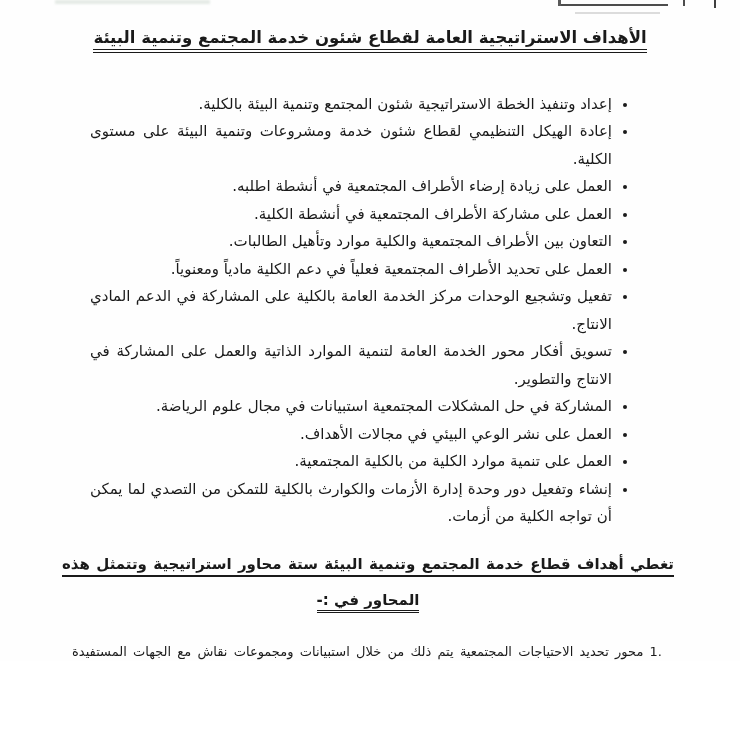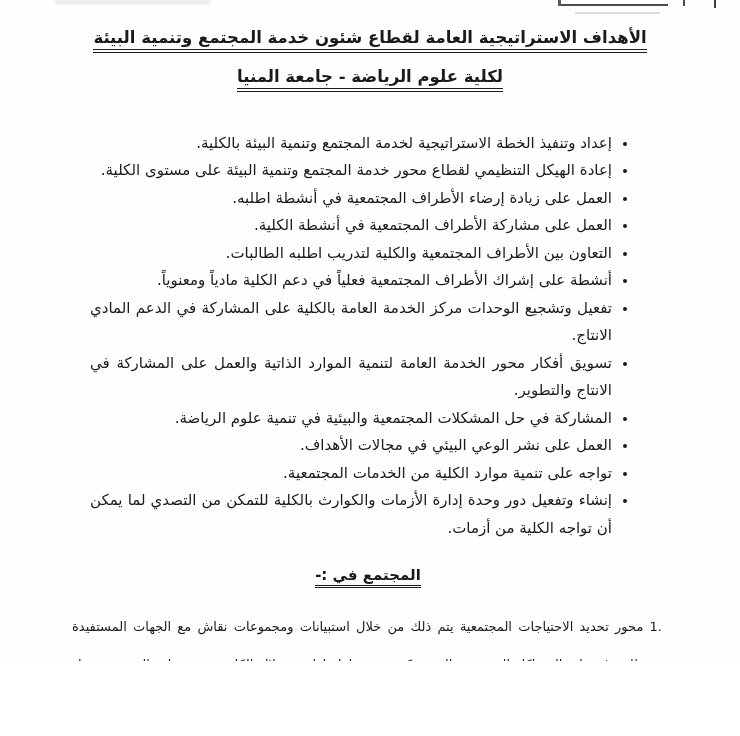--- a/index.html
+++ b/index.html
@@ -133,40 +133,40 @@
 <div class="page">
 
   <div class="artifact-smudge"></div>
   <div class="artifact-topline"></div>
   <div class="artifact-tick-1"></div>
   <div class="artifact-tick-2"></div>
   <div class="artifact-faintline"></div>
 
   <header class="titles">
     <h1 class="title-line"><span>الأهداف الاستراتيجية العامة لقطاع شئون خدمة المجتمع وتنمية البيئة</span></h1>
-    <h2 class="title-line"><span>لكلية علوم الرياضة - جامعة المنيا</span></h2>
   </header>
 
   <ul class="objectives">
-    <li>إعداد وتنفيذ الخطة الاستراتيجية لخدمة المجتمع وتنمية البيئة بالكلية.</li>
-    <li>إعادة الهيكل التنظيمي لقطاع محور خدمة المجتمع وتنمية البيئة على مستوى الكلية.</li>
+    <li>إعداد وتنفيذ الخطة الاستراتيجية شئون المجتمع وتنمية البيئة بالكلية.</li>
+    <li>إعادة الهيكل التنظيمي لقطاع شئون خدمة ومشروعات وتنمية البيئة على مستوى الكلية.</li>
     <li>العمل على زيادة إرضاء الأطراف المجتمعية في أنشطة اطلبه.</li>
     <li>العمل على مشاركة الأطراف المجتمعية في أنشطة الكلية.</li>
-    <li>التعاون بين الأطراف المجتمعية والكلية لتدريب اطلبه الطالبات.</li>
-    <li>أنشطة على إشراك الأطراف المجتمعية فعلياً في دعم الكلية مادياً ومعنوياً.</li>
+    <li>التعاون بين الأطراف المجتمعية والكلية موارد وتأهيل الطالبات.</li>
+    <li>العمل على تحديد الأطراف المجتمعية فعلياً في دعم الكلية مادياً ومعنوياً.</li>
     <li>تفعيل وتشجيع الوحدات مركز الخدمة العامة بالكلية على المشاركة في الدعم المادي الانتاج.</li>
     <li>تسويق أفكار محور الخدمة العامة لتنمية الموارد الذاتية والعمل على المشاركة في الانتاج والتطوير.</li>
-    <li>المشاركة في حل المشكلات المجتمعية والبيئية في تنمية علوم الرياضة.</li>
+    <li>المشاركة في حل المشكلات المجتمعية استبيانات في مجال علوم الرياضة.</li>
     <li>العمل على نشر الوعي البيئي في مجالات الأهداف.</li>
-    <li>تواجه على تنمية موارد الكلية من الخدمات المجتمعية.</li>
+    <li>العمل على تنمية موارد الكلية من بالكلية المجتمعية.</li>
     <li>إنشاء وتفعيل دور وحدة إدارة الأزمات والكوارث بالكلية للتمكن من التصدي لما يمكن أن تواجه الكلية من أزمات.</li>
   </ul>
 
   <div class="section-heading">
-    <div class="sh-line2"><span>المجتمع في :-</span></div>
+    <div class="sh-line1"><span>تغطي أهداف قطاع خدمة المجتمع وتنمية البيئة ستة محاور استراتيجية وتتمثل هذه</span></div>
+    <div class="sh-line2"><span>المحاور في :-</span></div>
   </div>
 
   <div class="numbered-list">
     <div class="num-item">
       <span class="num" dir="ltr">1.</span>
       <span>محور تحديد الاحتياجات المجتمعية يتم ذلك من خلال استبيانات ومجموعات نقاش مع الجهات المستفيدة للوقوف على المشاكل المجتمعية التي يمكن وضع حلول لها من خلال الكلية ومشروعات البيئة ويتم بناء عليه وضع خطة لعلاج تلك المشكلات.</span>
     </div>
   </div>
 
 </div>

